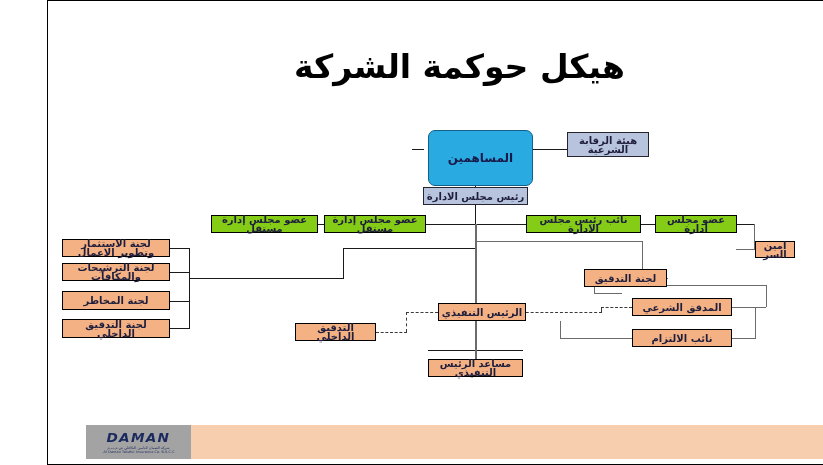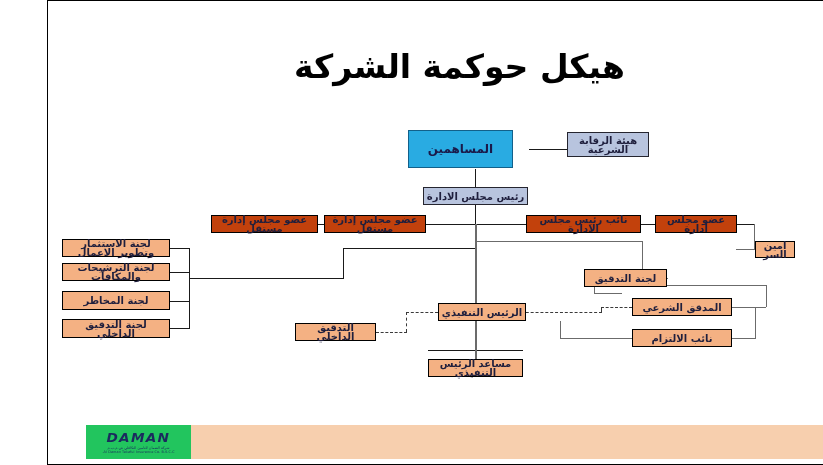--- a/index.html
+++ b/index.html
@@ -28,41 +28,41 @@
   .node{
     position:absolute;box-sizing:border-box;
     border:1px solid #1a1a1a;
     display:flex;align-items:center;justify-content:center;
     text-align:center;direction:rtl;
     font-size:10px;line-height:9px;font-weight:bold;color:#1f1f3d;
     padding:1px 2px;
   }
   .node.blue-fill{background:#29ABE2;border-color:#12608a;color:#1a1a4a;font-size:12px;font-weight:bold;}
   .node.steel{background:#b8c4de;border-color:#25252f;}
-  .node.yellow{background:#c2410c;border-color:#000000;}
+  .node.yellow{background:#84cc16;border-color:#000000;}
   .node.orange{background:#f4b183;border-color:#000000;}
   
   .ln{position:absolute;background:#6b6b6b;}
   .ln.blk{background:#1a1a1a;}
   .h{height:1px;}
   .v{width:1px;}
   .dash-h{
     position:absolute;height:0;border-top:1px dashed #3a3a3a;
   }
   .dash-v{
     position:absolute;width:0;border-left:1px dashed #3a3a3a;
   }
   
   #footer-band{
     position:absolute;left:38px;top:424px;width:747px;height:34px;
     background:#f7cfae;
   }
   #logo-plate{
     position:absolute;left:38px;top:424px;width:105px;height:34px;
-    background:#22c55e;
+    background:#a3a3a3;
     display:flex;flex-direction:column;align-items:center;justify-content:center;
   }
   #logo-word{
     font-family:"DejaVu Sans","Liberation Sans",sans-serif;
     font-size:13px;font-weight:bold;font-style:italic;
     color:#1b2a5e;letter-spacing:1.2px;
     transform:scaleX(1.05);
   }
   #logo-sub-ar{font-size:3.6px;color:#1b2a5e;direction:rtl;margin-top:1px;letter-spacing:.2px;}
   #logo-sub-en{font-size:3.4px;color:#1b2a5e;letter-spacing:.1px;}
@@ -133,21 +133,21 @@
 
   <div class="dash-h" style="left:358px;top:311px;width:32px;"></div>
   <div class="dash-v" style="left:358px;top:311px;height:20px;"></div>
   <div class="dash-h" style="left:328px;top:331px;width:31px;"></div>
 
   <div class="dash-h" style="left:468px;top:311px;width:86px;"></div>
   <div class="dash-v" style="left:553px;top:306px;height:6px;"></div>
   <div class="dash-h" style="left:553px;top:306px;width:31px;"></div>
 
 
-  <div class="node blue-fill" style="left:360px;top:129px;width:105px;height:38px;">المساهمين</div>
+  <div class="node blue-fill" style="left:380px;top:129px;width:105px;height:56px;border-radius:7px;">المساهمين</div>
 
   <div class="node steel" style="left:519px;top:131px;width:82px;height:25px;flex-direction:column;">
     <span>هيئة الرقابة</span>
     <span>الشرعية</span>
   </div>
 
   <div class="node steel" style="left:375px;top:186px;width:105px;height:18px;">رئيس مجلس الادارة</div>
 
   <div class="node yellow" style="left:163px;top:214px;width:107px;height:18px;">عضو مجلس إدارة مستقل</div>
 

